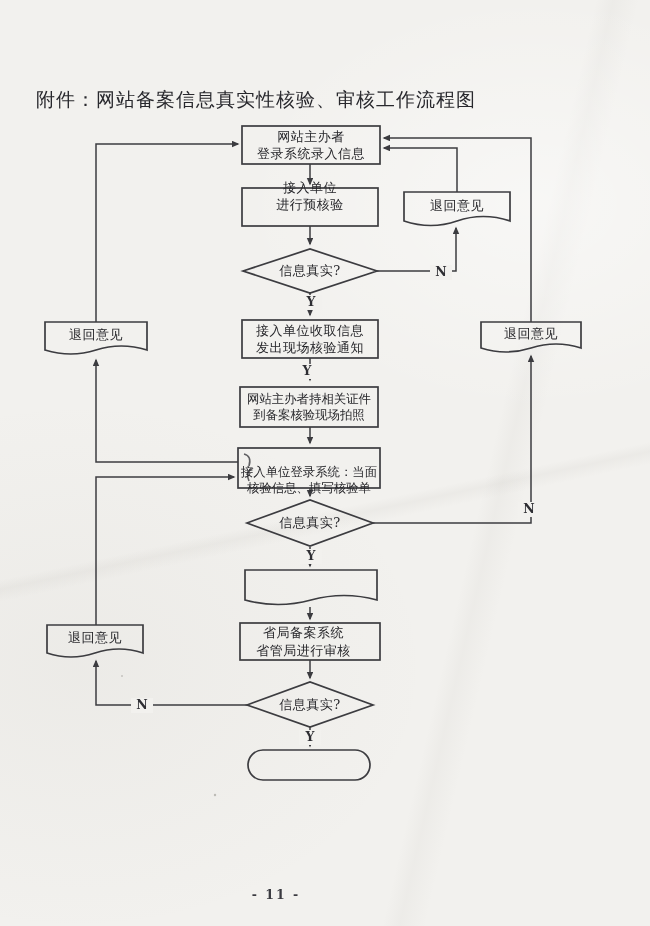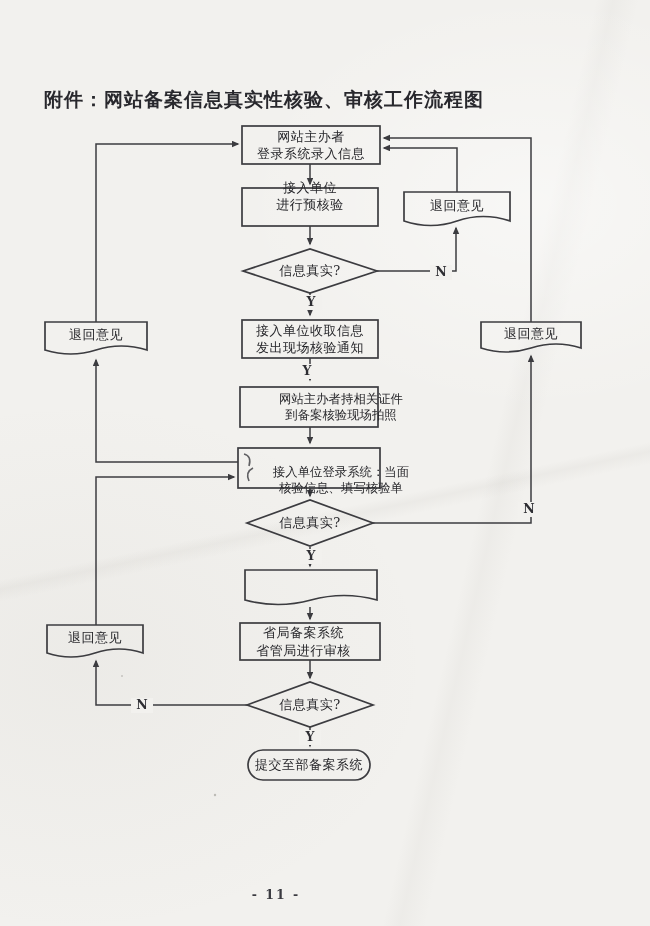--- a/index.html
+++ b/index.html
@@ -10,28 +10,28 @@
       radial-gradient(ellipse 420px 300px at 82% 22%, rgba(255,255,255,.45), transparent 70%),
       radial-gradient(ellipse 500px 380px at 12% 72%, rgba(140,134,122,.06), transparent 70%),
       linear-gradient(168deg, transparent 54.5%, rgba(120,114,104,.055) 55.4%, transparent 56.6%),
       linear-gradient(103deg, transparent 69%, rgba(120,114,104,.045) 71%, transparent 74%),
       #f2f1ee;
     font-family:"DejaVu Serif", serif;
   }
   svg.flow{position:absolute;left:0;top:0;}
   .title{
     position:absolute;left:36px;top:87px;width:560px;
-    font-size:19px;font-weight:700;color:#28282d;letter-spacing:1px;margin-left:8px;
+    font-size:19px;font-weight:400;color:#28282d;letter-spacing:1px;
   }
   .node{
     position:absolute;display:flex;align-items:center;justify-content:center;
     text-align:center;font-weight:400;color:#27272b;
     font-size:13px;line-height:1.32;white-space:pre-line;letter-spacing:.5px;
   }
-  .tight{font-size:12.4px;letter-spacing:0;margin-left:32px;}
+  .tight{font-size:12.4px;letter-spacing:0;}
   .branch{
     position:absolute;font-size:12.5px;font-weight:600;color:#2e2e33;
     background:#f2f1ee;line-height:1;padding:1px 2px;text-align:center;
   }
   .pagenum{
     position:absolute;left:0;top:887px;width:552px;text-align:center;
     font-size:12.5px;font-weight:600;color:#3a3a40;letter-spacing:2px;
   }
 </style>
 </head>
@@ -110,21 +110,20 @@
   <div class="node" style="left:242px;top:320px;width:136px;height:38px;">接入单位收取信息
 发出现场核验通知</div>
   <div class="node tight" style="left:240px;top:387px;width:138px;height:40px;">网站主办者持相关证件
 到备案核验现场拍照</div>
   <div class="node tight" style="left:238px;top:460px;width:142px;height:40px;">接入单位登录系统：当面
 核验信息、填写核验单</div>
   <div class="node" style="left:247px;top:511px;width:126px;height:24px;">信息真实?</div>
   <div class="node" style="left:240px;top:623px;width:127px;height:37px;">省局备案系统
 省管局进行审核</div>
   <div class="node" style="left:247px;top:693px;width:126px;height:24px;">信息真实?</div>
-  <div class="node" style="left:248px;top:750px;width:122px;height:30px;">提交至部备案系统</div>
 
   <div class="node" style="left:404px;top:192px;width:106px;height:28px;">退回意见</div>
   <div class="node" style="left:481px;top:321px;width:100px;height:26px;">退回意见</div>
   <div class="node" style="left:45px;top:321px;width:102px;height:28px;">退回意见</div>
   <div class="node" style="left:47px;top:624px;width:96px;height:28px;">退回意见</div>
 
   <span class="branch" style="left:300px;top:295px;width:18px;">Y</span>
   <span class="branch" style="left:296px;top:364px;width:18px;">Y</span>
   <span class="branch" style="left:300px;top:549px;width:18px;">Y</span>
   <span class="branch" style="left:299px;top:730px;width:18px;">Y</span>

